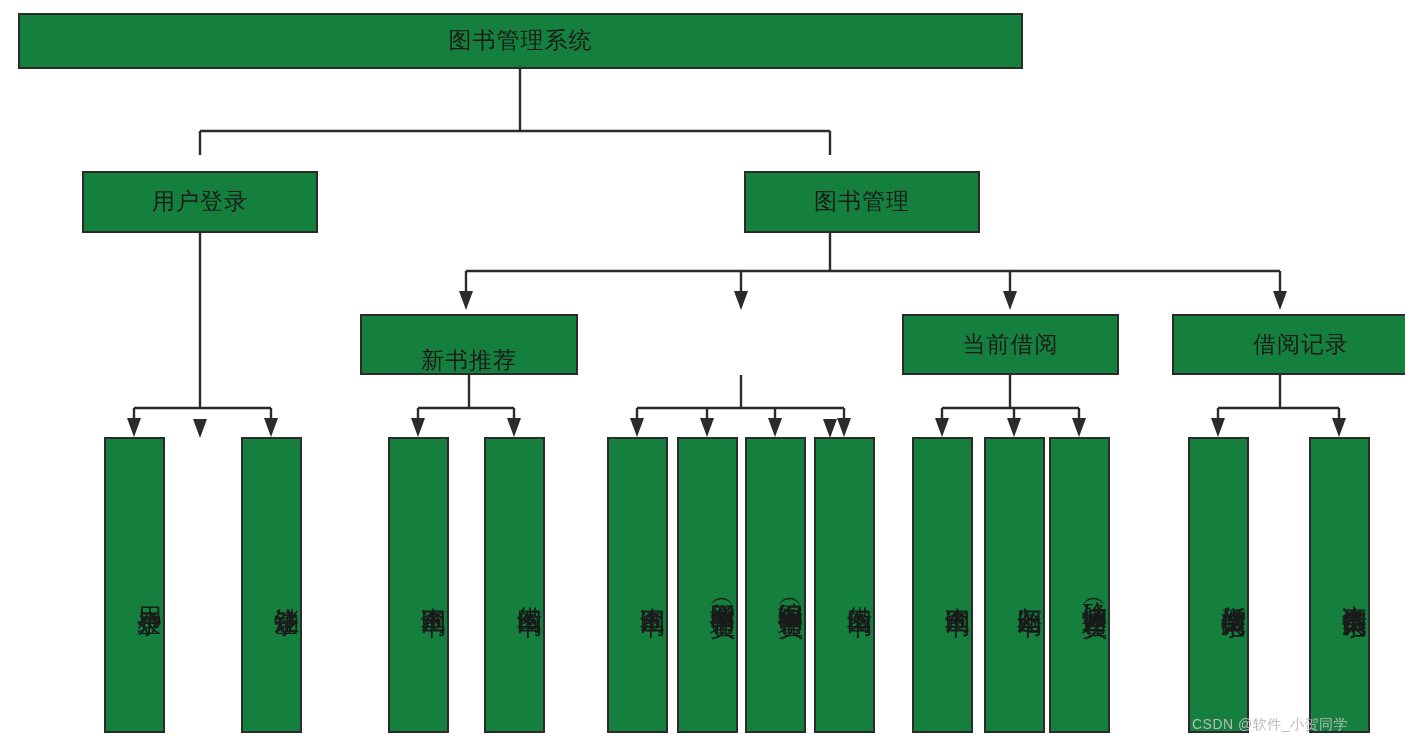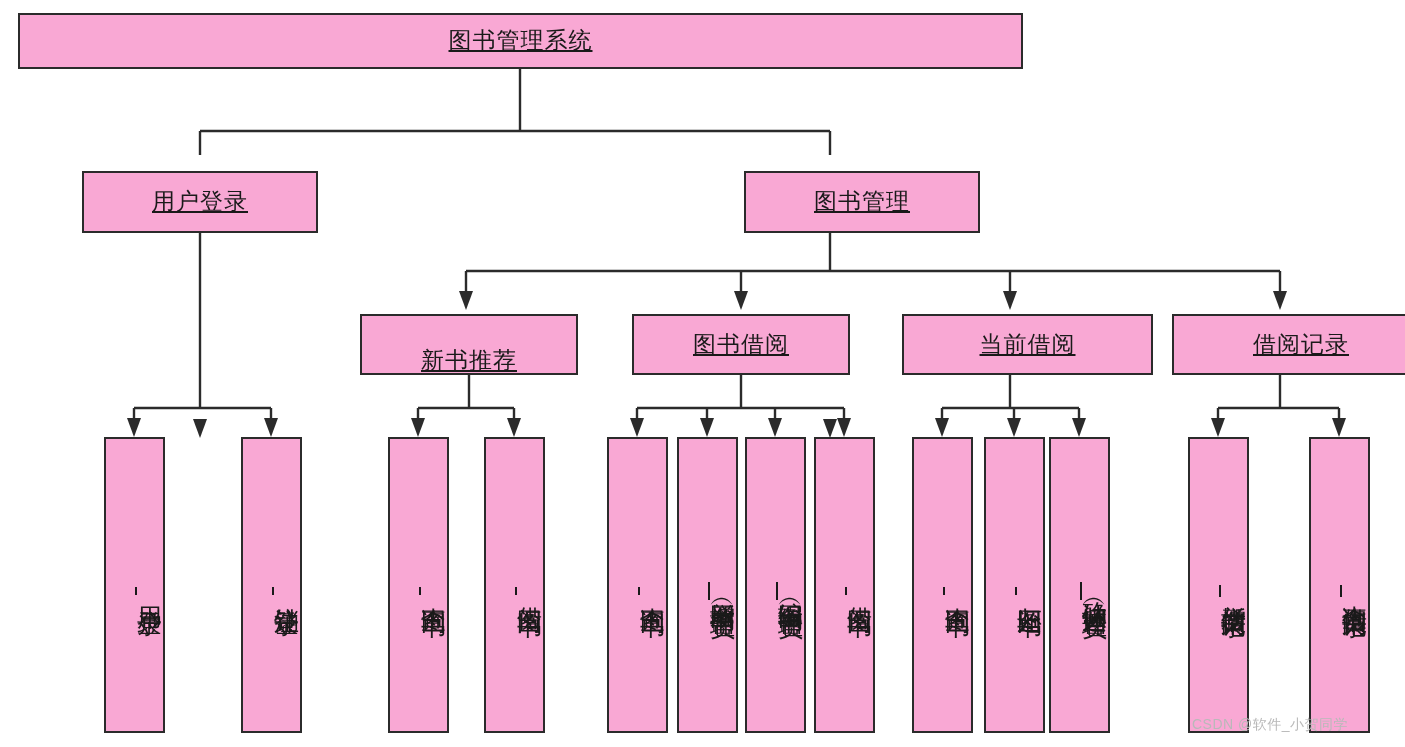--- a/index.html
+++ b/index.html
@@ -23,26 +23,25 @@
     left: 0;
     top: 0;
     width: 1405px;
     height: 747px;
     pointer-events: none;
   }
   .node {
     position: absolute;
     box-sizing: border-box;
     border: 2.2px solid #2b2b2b;
-    background: #f9a8d4;
+    background: #15803d;
     display: flex;
     align-items: center;
     justify-content: center;
     color: #1a1a1a;
-    text-decoration: underline;
   }
   .node-h {
     font-size: 23px;
     letter-spacing: 1px;
     line-height: 1.1;
     white-space: nowrap;
   }
   .node-root {
     font-size: 23px;
     letter-spacing: 1px;
@@ -155,24 +154,21 @@
   <div class="node node-h" style="left:82px; top:171px; width:236px; height:62px;">
     <span>用户登录</span>
   </div>
   <div class="node node-h" style="left:744px; top:171px; width:236px; height:62px;">
     <span>图书管理</span>
   </div>
 
   <div class="node node-h" style="left:360px; top:314px; width:218px; height:61px;align-items:flex-end;">
     <span>新书推荐</span>
   </div>
-  <div class="node node-h" style="left:632px; top:314px; width:218px; height:61px;">
-    <span>图书借阅</span>
-  </div>
-  <div class="node node-h" style="left:902px; top:314px; width:251px; height:61px;align-items:center;">
+  <div class="node node-h" style="left:902px; top:314px; width:217px; height:61px;align-items:center;">
     <span>当前借阅</span>
   </div>
   <div class="node node-h" style="left:1172px; top:314px; width:258px; height:61px;">
     <span>借阅记录</span>
   </div>
 
   <div class="node node-v" style="left:104px; top:437px; width:61px; height:296px;">
     <span class="vtext">用户登录</span>
   </div>
   <div class="node node-v" style="left:241px; top:437px; width:61px; height:296px;">

